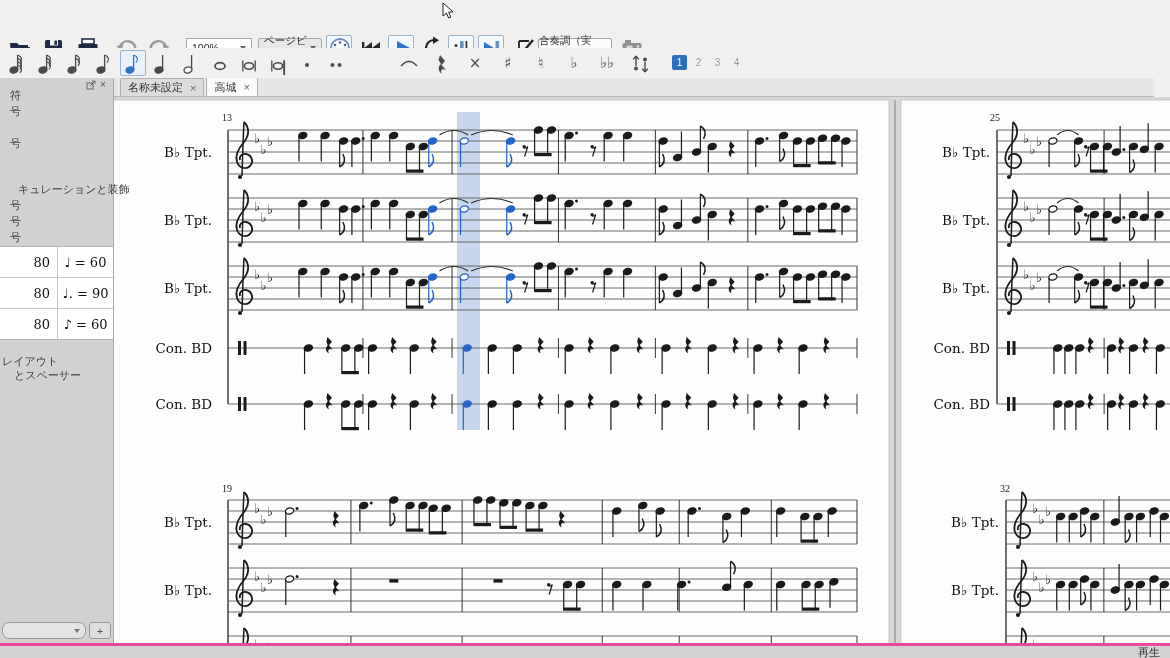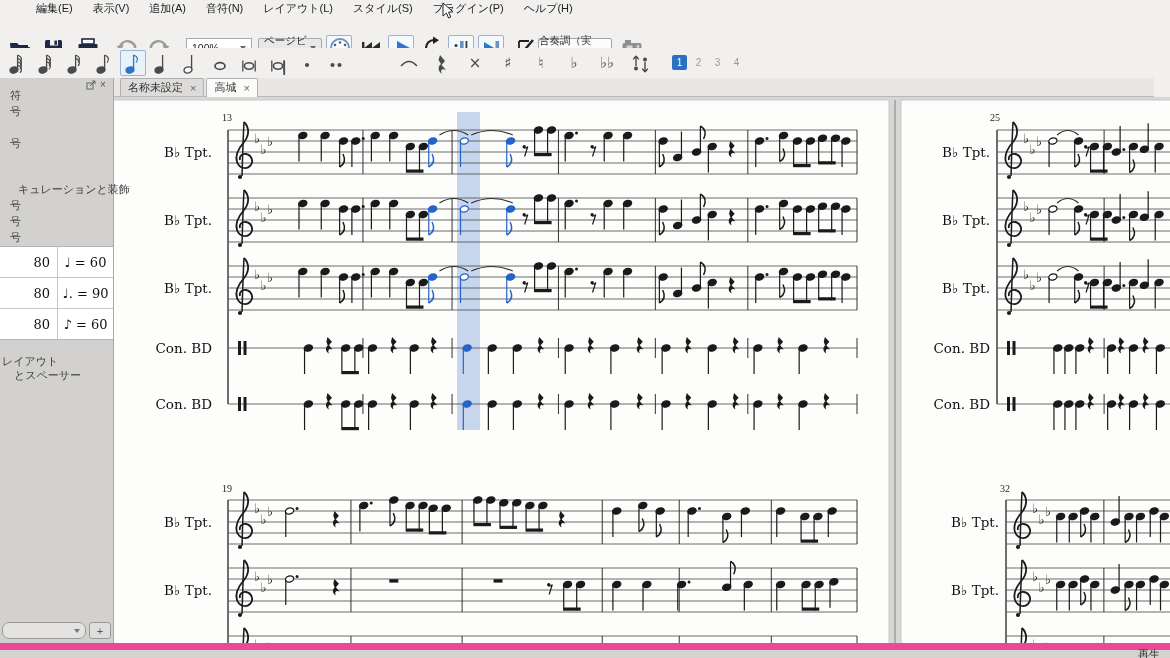--- a/index.html
+++ b/index.html
@@ -43,27 +43,27 @@
   .tg-right{flex:1;justify-content:center;}
   #pal-search{position:absolute;left:2px;top:544px;width:82px;height:15px;border:1px solid #999;
               border-radius:7px;background:#e4e3e2;display:flex;align-items:center;}
   #pal-search .arrow{margin-left:auto;margin-right:5px;width:0;height:0;border-left:3.5px solid transparent;
               border-right:3.5px solid transparent;border-top:4px solid #777;}
   #pal-plus{position:absolute;left:89px;top:544px;width:20px;height:15px;border:1px solid #999;border-radius:3px;
             background:#dededd;font-size:11px;color:#555;display:flex;align-items:center;justify-content:center;}
   .pal-mini{position:absolute;top:2px;font-size:10px;color:#555;line-height:10px;}
   
   #tabbar{position:absolute;left:114px;top:78px;right:16px;height:19px;background:#e8e7e6;
-          border-bottom:1px solid #b9b9b9;display:flex;align-items:center;padding-left:6px;box-sizing:border-box;z-index:5;}
+          border-bottom:1px solid #b9b9b9;display:flex;align-items:flex-end;padding-left:6px;box-sizing:border-box;z-index:5;}
   .tab{height:17px;display:flex;align-items:center;padding:0 7px;font-size:11px;color:#333;
        border:1px solid #b0b0b0;border-bottom:none;border-radius:2px 2px 0 0;background:#dddcdb;margin-right:2px;}
   .tab.active{background:#fbfbfa;height:18px;}
   .tab .x{margin-left:7px;color:#666;font-size:11px;}
   
-  #statusbar{position:absolute;left:0;bottom:0;width:100%;height:15px;background:#d4d3d2;border-top:7px solid #ec4899;
+  #statusbar{position:absolute;left:0;bottom:0;width:100%;height:15px;background:#d4d3d2;border-top:3px solid #ec4899;
              display:flex;align-items:center;justify-content:flex-end;padding-right:10px;box-sizing:border-box;
              font-size:11px;color:#333;z-index:7;}
   #score-wrap{position:absolute;left:0;top:0;width:1170px;height:658px;z-index:1;}
   #mouse-cursor{position:absolute;left:442px;top:2px;z-index:9;}
 </style>
 </head>
 <body>
 <div id="app">
 
 <div id="score-wrap"><svg width="1170" height="658" viewBox="0 0 1170 658">
@@ -982,30 +982,20 @@
               <circle cx="1018" cy="683" r="2.1" fill="#1a1a1a"></circle>
               <text x="1032" y="649" font-size="13px" fill="#1a1a1a" font-family="&quot;DejaVu Sans&quot;,sans-serif">♭</text>
               <text x="1038.5" y="660" font-size="13px" fill="#1a1a1a" font-family="&quot;DejaVu Sans&quot;,sans-serif">♭</text>
               <text x="1045" y="652" font-size="13px" fill="#1a1a1a" font-family="&quot;DejaVu Sans&quot;,sans-serif">♭</text>
               <line x1="1103.88" y1="636" x2="1103.88" y2="680" stroke="#333" stroke-width="1"></line>
             </g>
           </g>
         </g>
       </svg></div>
 
-<div id="menubar">
-      <span class="menu-item">編集(E)</span>
-      <span class="menu-item">表示(V)</span>
-      <span class="menu-item">追加(A)</span>
-      <span class="menu-item">音符(N)</span>
-      <span class="menu-item">レイアウト(L)</span>
-      <span class="menu-item">スタイル(S)</span>
-      <span class="menu-item">プラグイン(P)</span>
-      <span class="menu-item">ヘルプ(H)</span>
-    </div>
 
 <div id="toolbar1">
   <div class="tb" style="left:6px">
     <svg width="26" height="26">
       <path d="M3 8 h7 l2 2 h9 v2 h-14 l-3 8 z" fill="#1e2a44"></path>
       <path d="M5 12 h18 l-3 8 h-17 z" fill="#1e2a44"></path>
     </svg>
   </div>
   <div class="tb" style="left:40px">
     <svg width="26" height="26">

